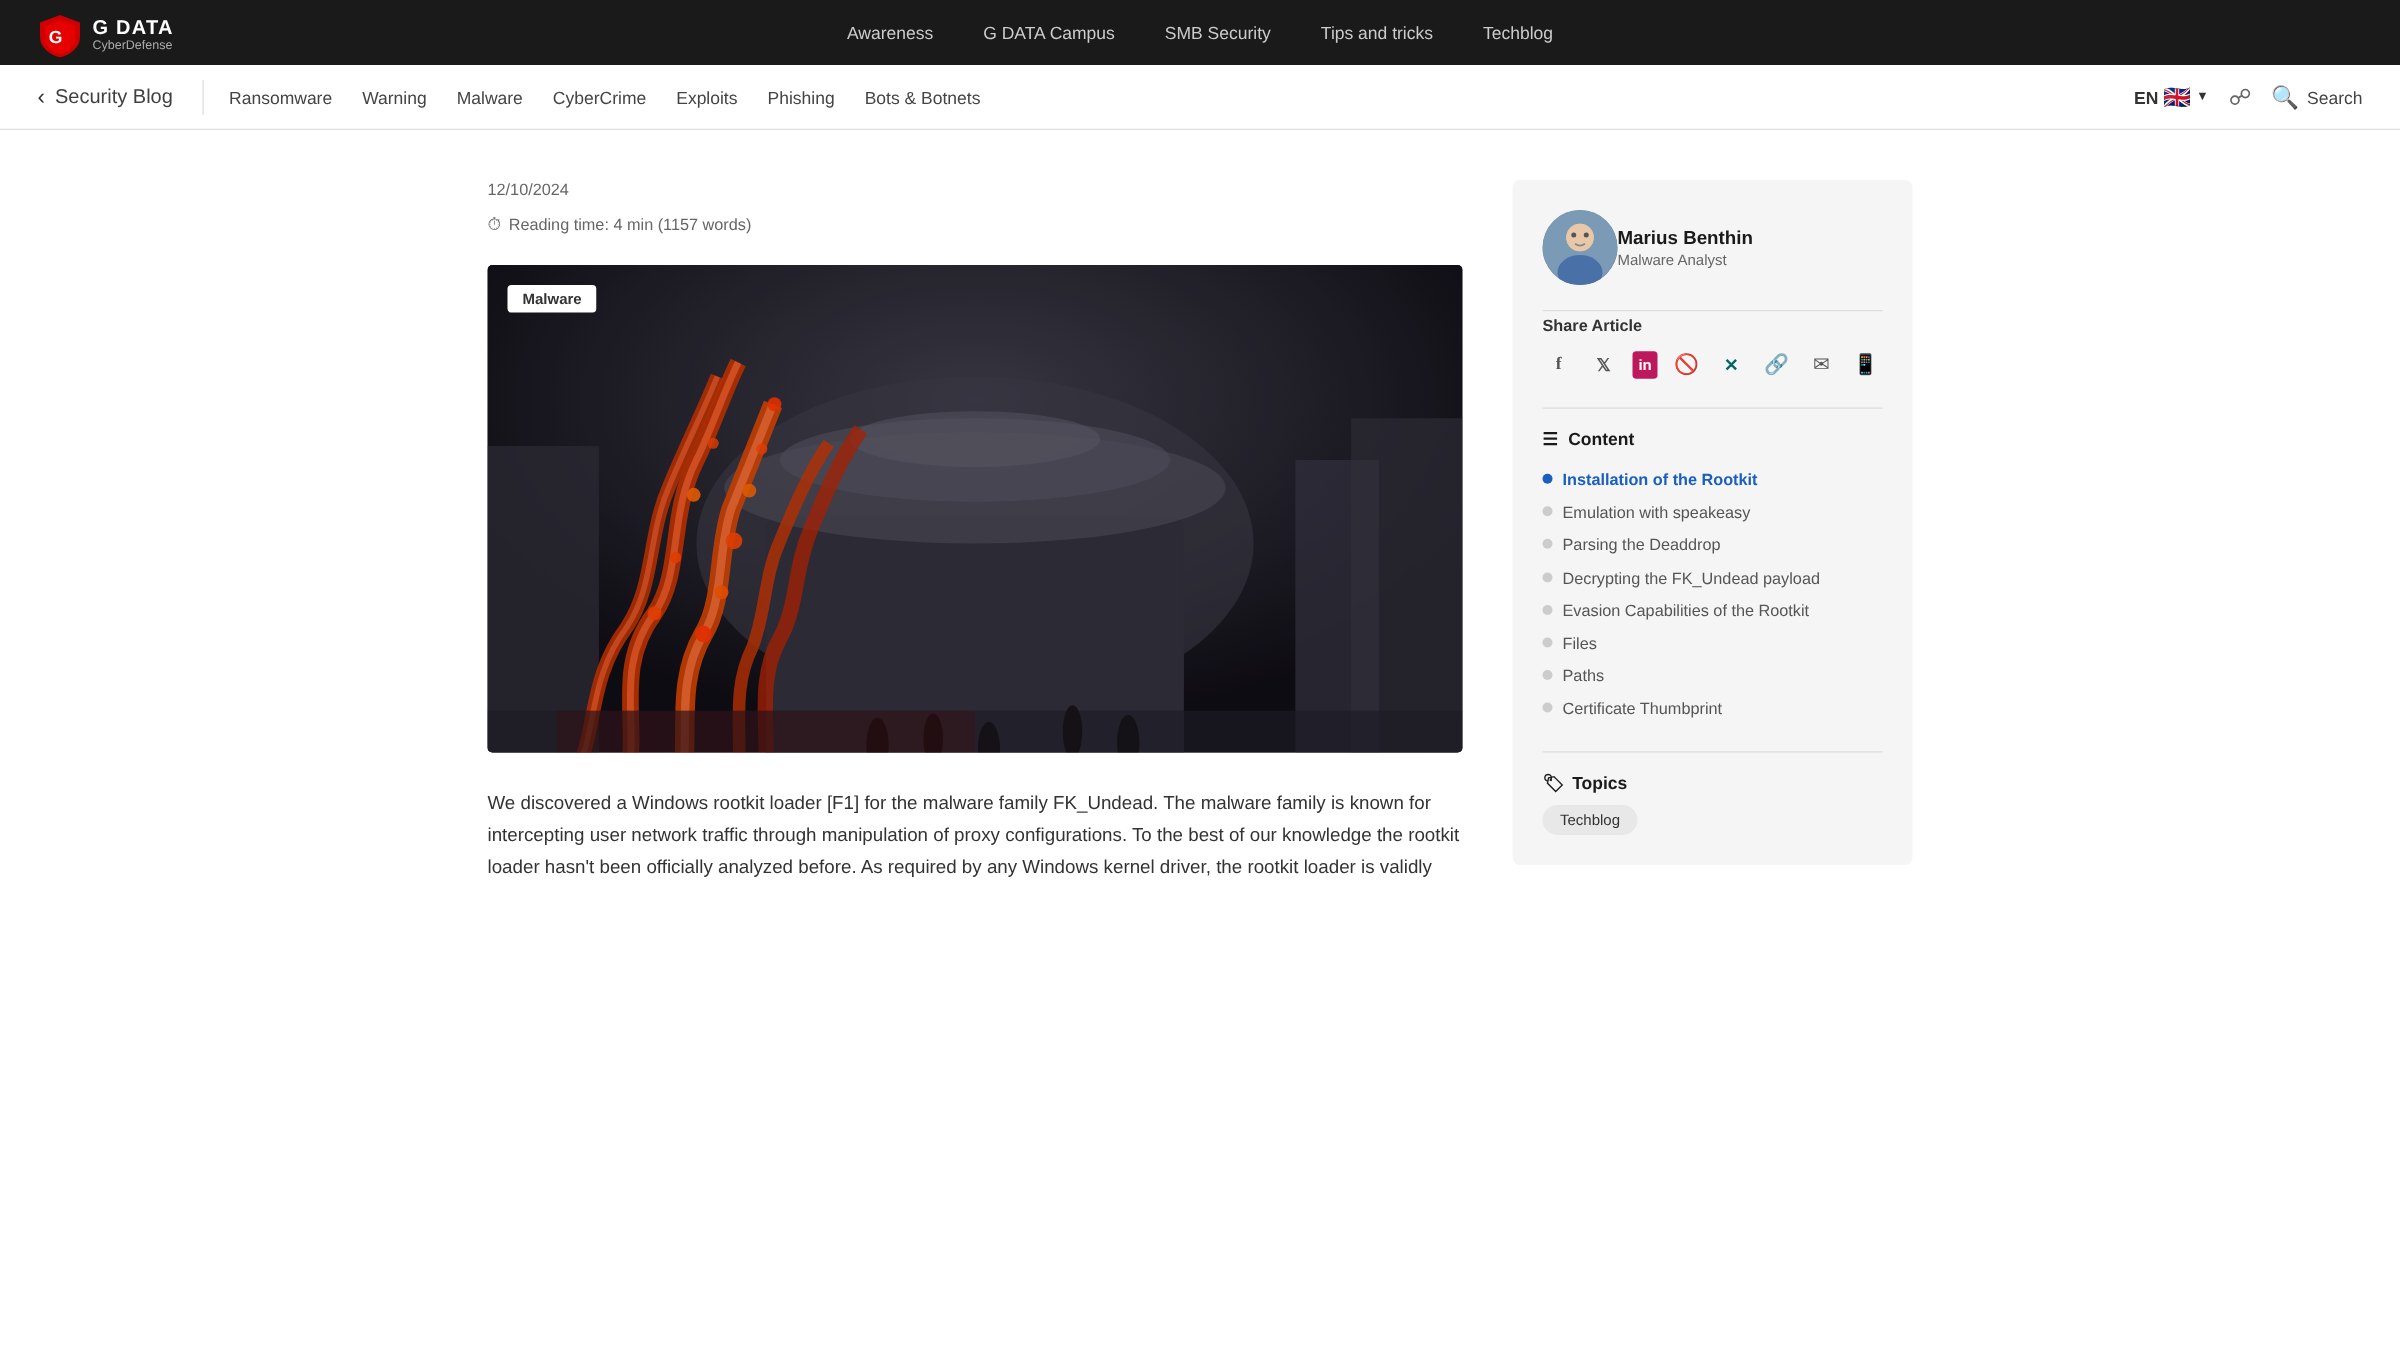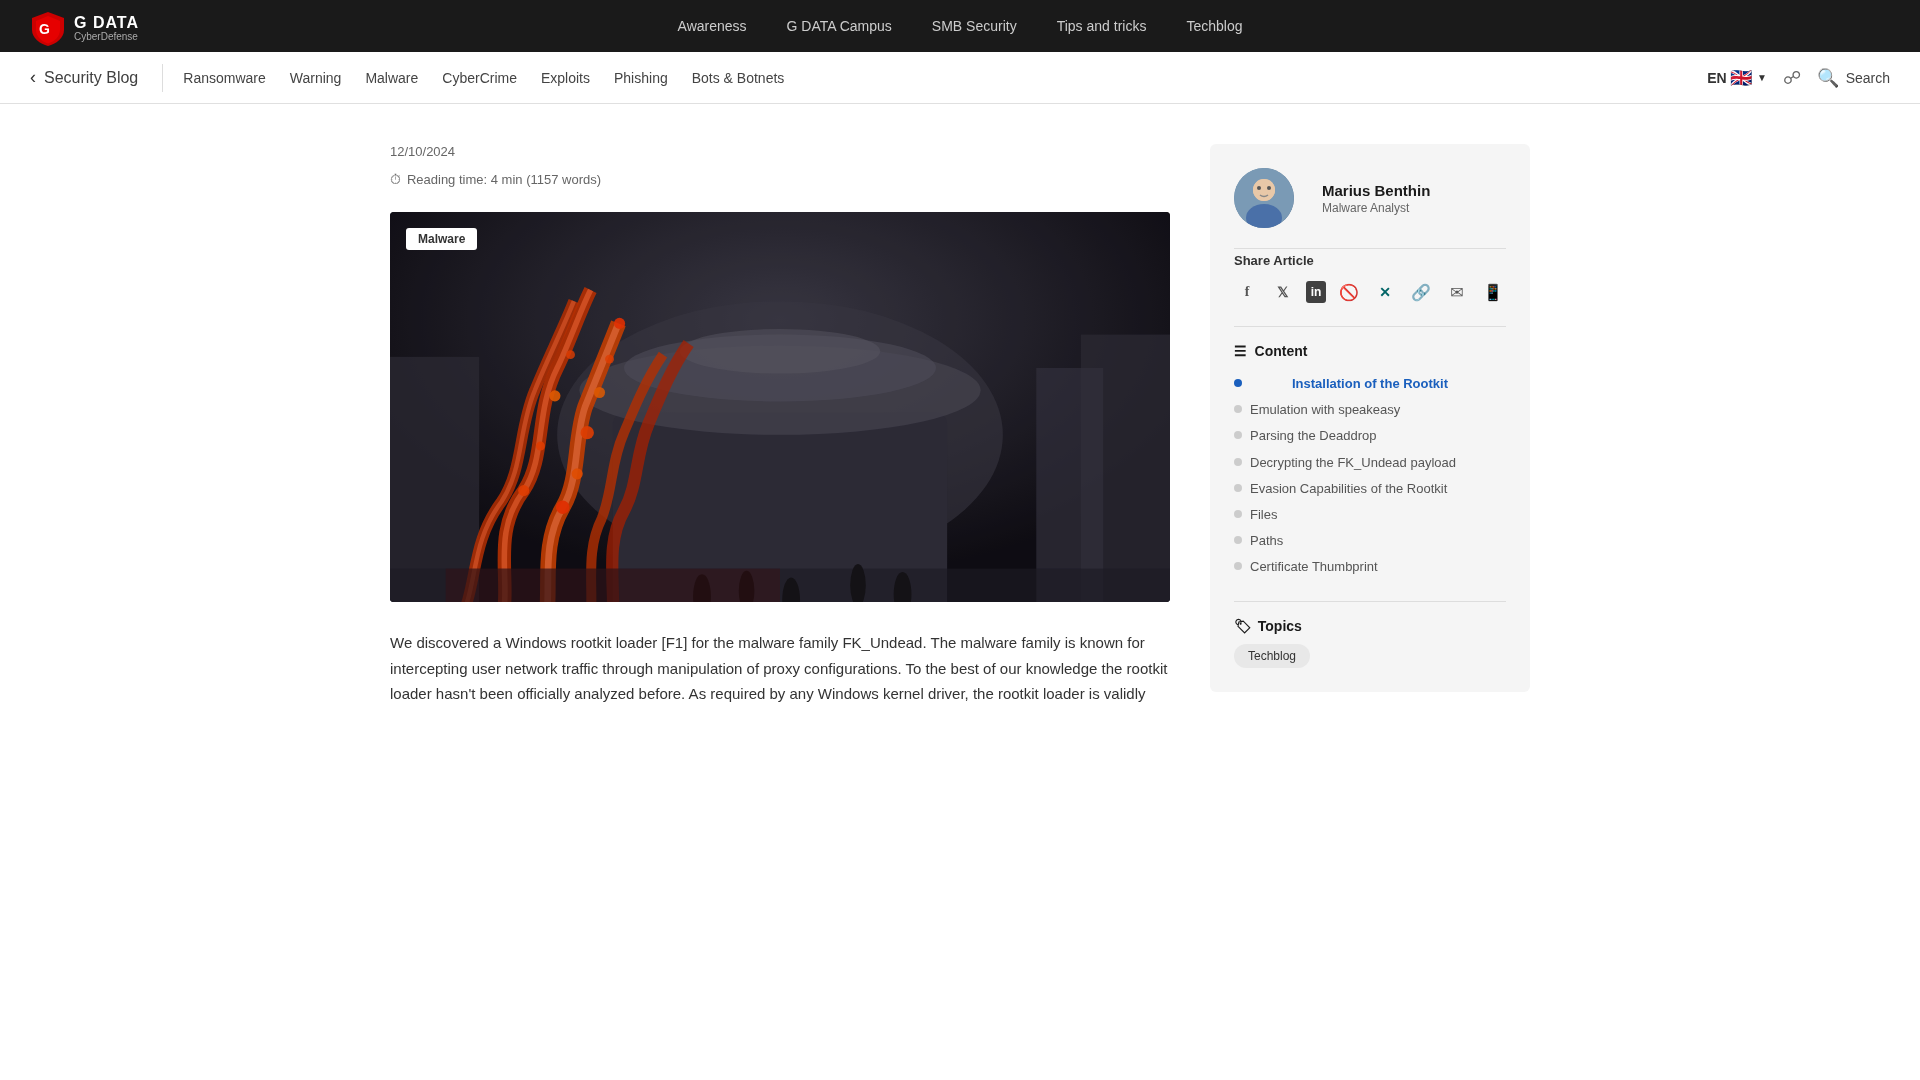--- a/index.html
+++ b/index.html
@@ -143,21 +143,21 @@
     .article-sidebar { width: 320px; flex-shrink: 0; }
     .author-card {
       background: #f5f5f5;
       border-radius: 6px;
       padding: 24px;
       margin-bottom: 0;
     }
     .author-info {
       display: flex;
       align-items: center;
-      gap: 28px;
+      gap: 0;
       margin-bottom: 20px;
     }
     .author-avatar {
       width: 60px;
       height: 60px;
       border-radius: 50%;
       background: linear-gradient(135deg, #7a9bb5, #4a6a8a);
       overflow: hidden;
       flex-shrink: 0;
       display: flex;
@@ -205,21 +205,21 @@
     }
     .toc-item .toc-dot {
       width: 8px;
       height: 8px;
       border-radius: 50%;
       background: #ccc;
       flex-shrink: 0;
       margin-top: 4px;
     }
     .toc-item.active .toc-dot { background: #1a5fbd; }
-    .toc-item.active .toc-link { color: #1a5fbd; font-weight: 600; margin-left: 42px; }
+    .toc-item.active .toc-link { color: #1a5fbd; font-weight: 600; }
     .toc-link { color: #555; text-decoration: none; font-size: 13px; line-height: 1.4; }
 
     .topics-section { border-top: 1px solid #ddd; padding-top: 16px; }
     .topics-header { font-size: 14px; font-weight: 700; color: #1a1a1a; margin-bottom: 10px; display: flex; align-items: center; gap: 6px; }
     .tag-badge {
       display: inline-block;
       background: #e8e8e8;
       color: #333;
       font-size: 12px;
       font-weight: 500;
@@ -385,21 +385,21 @@
           <div class="author-name">Marius Benthin</div>
           <div class="author-role">Malware Analyst</div>
         </div>
       </div>
 
       <div class="share-section">
         <div class="share-label">Share Article</div>
         <div class="share-icons">
           <span class="share-icon" style="font-weight:900;font-size:14px;font-family:serif;">f</span>
           <span class="share-icon" style="font-size:14px;font-weight:700;">𝕏</span>
-          <span class="share-icon" style="font-size:12px;font-weight:700;background:#404040;color:#fff;width:22px;height:22px;border-radius:3px;font-family:Arial;">in</span>
+          <span class="share-icon" style="font-size:12px;font-weight:700;background:#be185d;color:#fff;width:22px;height:22px;border-radius:3px;font-family:Arial;">in</span>
           <span class="share-icon">🚫</span>
           <span class="share-icon" style="font-weight:700;color:#026466;font-size:14px;">✕</span>
           <span class="share-icon">🔗</span>
           <span class="share-icon">✉</span>
           <span class="share-icon">📱</span>
         </div>
       </div>
 
       <div class="content-section">
         <div class="content-header">

